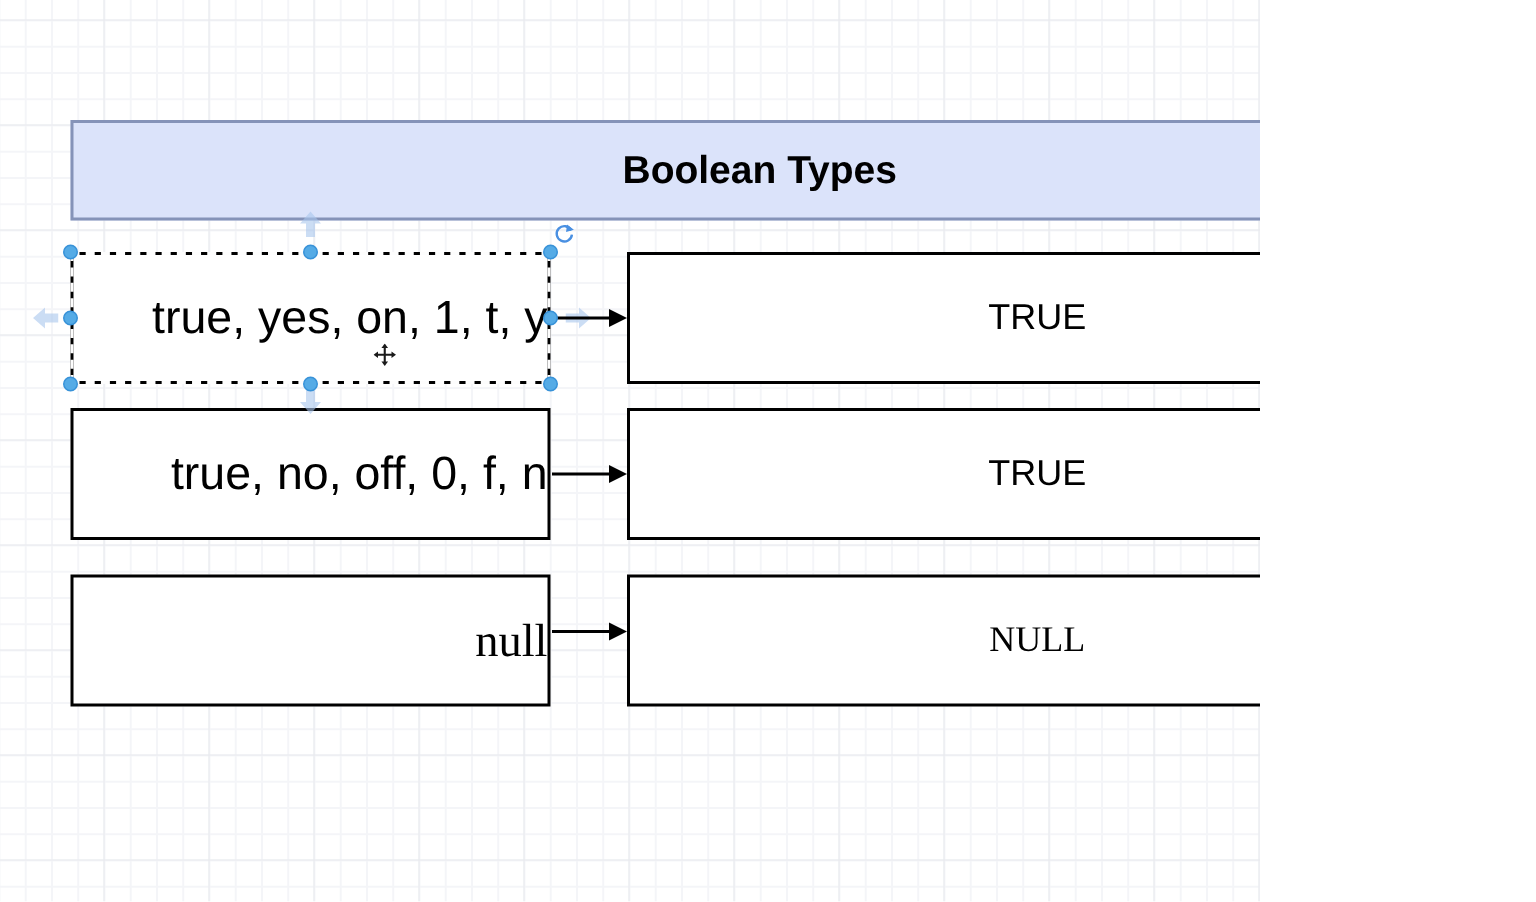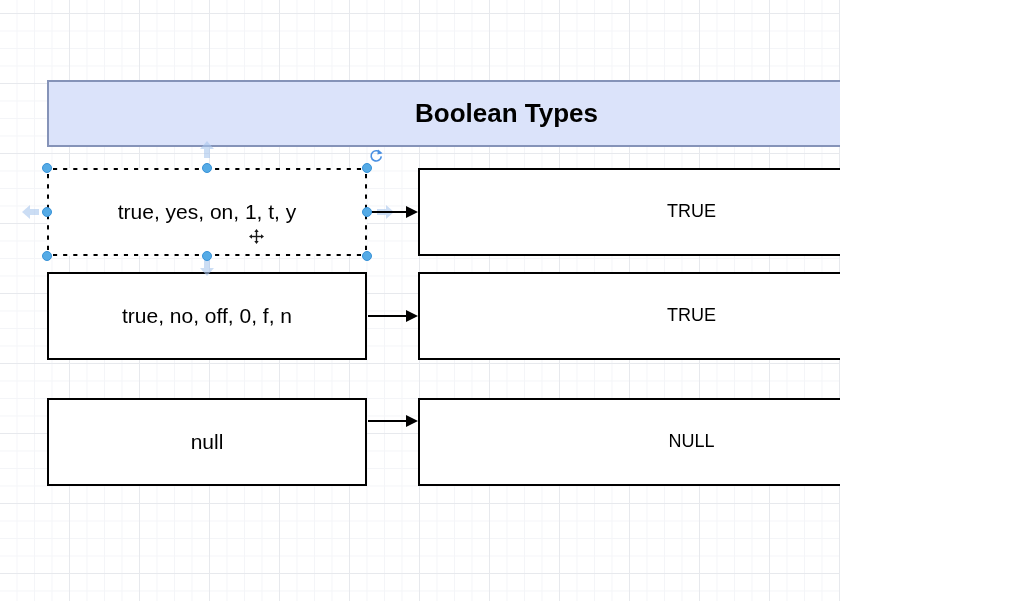--- a/index.html
+++ b/index.html
@@ -35,26 +35,26 @@
   }
 
   .title-shape {
     left: 47px; top: 80px; width: 919px; height: 67px;
     background: #dbe3fa;
     border: 2px solid #8593b8;
     font-size: 26px;
     font-weight: bold;
   }
 
-  .src-shape { left: 47px; width: 320px; height: 88px; font-size: 21px; }
-  .dst-shape { left: 418px; width: 547px; height: 88px; font-size: 18px; }
+  .src-shape { left: 47px; width: 320px; height: 88px; font-size: 31px; justify-content: flex-end; }
+  .dst-shape { left: 418px; width: 547px; height: 88px; font-size: 24px; }
 
   .row-0 .src-shape, .row-0 .dst-shape { top: 168px; }
   .row-1 .src-shape, .row-1 .dst-shape { top: 272px; }
-  .row-2 .src-shape, .row-2 .dst-shape { top: 398px; }
+  .row-2 .src-shape, .row-2 .dst-shape { top: 383px; font-family: Liberation Serif, serif; }
 
   
   .shape.selected::after {
     content: "";
     position: absolute;
     inset: -2px;
     border: 2px dashed #fdfdfd;
     pointer-events: none;
   }
 

